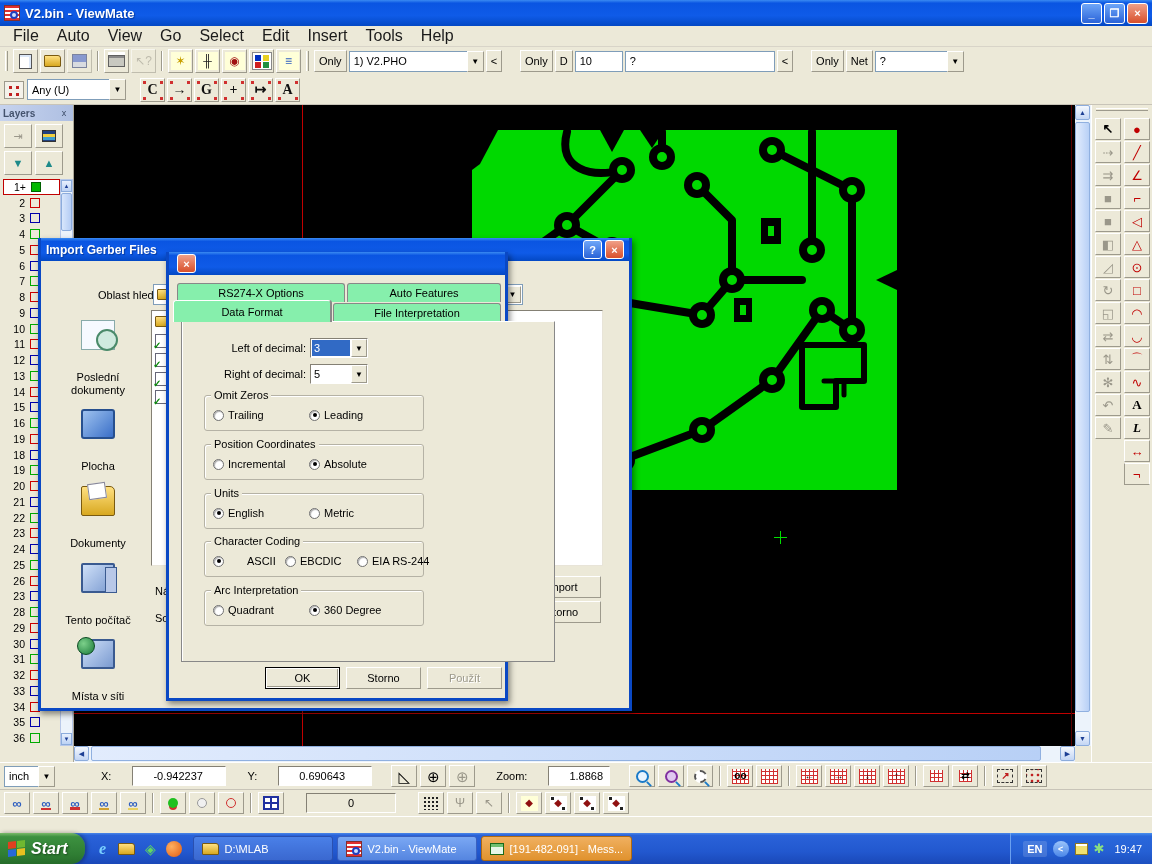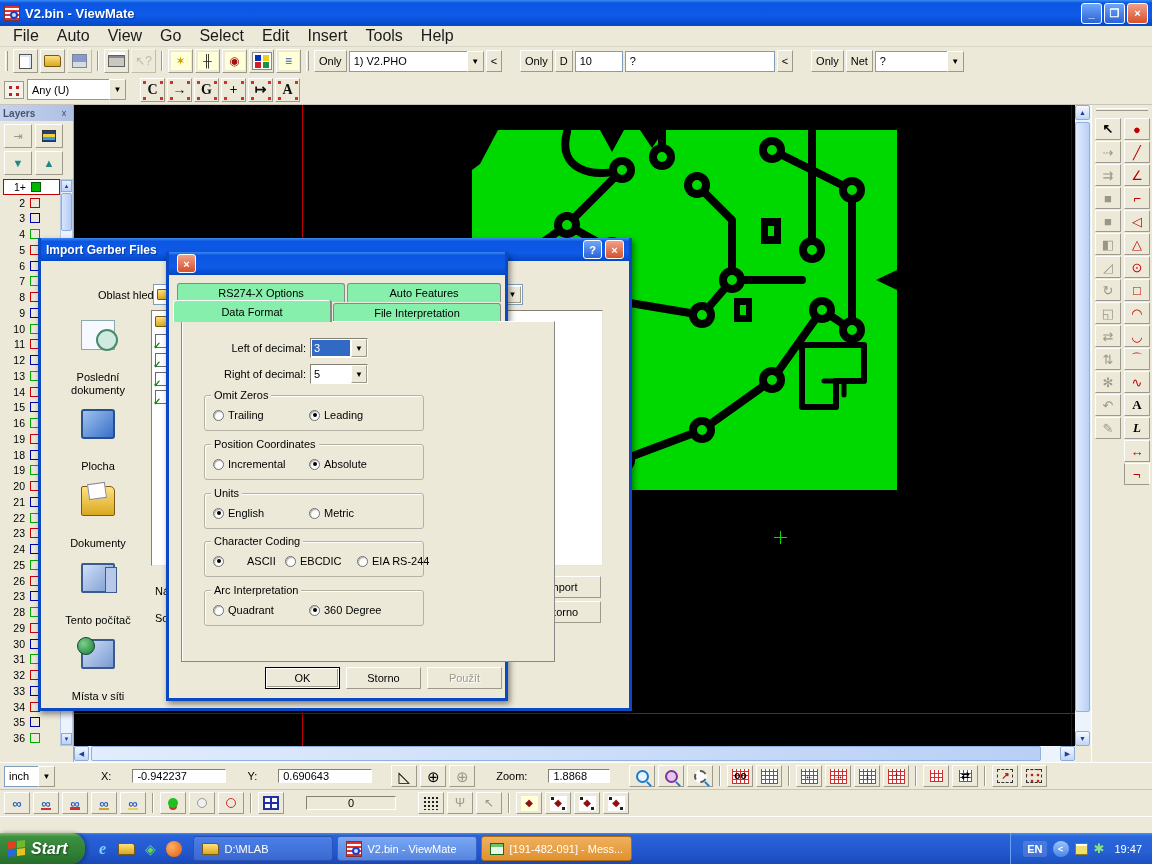--- a/index.html
+++ b/index.html
@@ -142,21 +142,21 @@
   .radio { width:11px; height:11px; border-radius:50%; background:#fff; border:1px solid #707070; box-shadow:inset 1px 1px 1px #b0b0b0; position:relative; }
   .radio.on:after { content:""; position:absolute; left:2.5px; top:2.5px; width:4px; height:4px; border-radius:50%; background:#000; }
   .gbtn { position:absolute; width:75px; height:22px; font-size:11px; top:415px; }
   .gbtn.def { border:1px solid #000; box-shadow:inset 0 0 0 1px #fff, inset -2px -2px 0 #9d9a8c; }
   .gbtn.dis { color:#9d9a8c; text-shadow:1px 1px 0 #fff; }
 
   
   #status1 { left:0; top:762px; width:1152px; height:27px; border-top:1px solid #fff; display:flex; align-items:center; padding:0 4px; gap:19px; }
   #status2 { left:0; top:789px; width:1152px; height:27px; border-top:1px solid #c8c4b8; display:flex; align-items:center; padding:0 4px; gap:3px; }
   .slabel { font-size:11px; padding:0 2px; }
-  .sfield { height:14px; background:#fff; border:1px solid; border-color:#848074 #fff #fff #848074; font-size:11px; display:flex; align-items:center; padding:0 4px; }
+  .sfield { height:20px; background:#fff; border:1px solid; border-color:#848074 #fff #fff #848074; font-size:11px; display:flex; align-items:center; padding:0 20px; }
   .sbtn { width:26px; height:22px; }
   .mag { width:13px; height:13px; border:2px solid #1a7ac8; border-radius:50%; position:relative; background:#e8f4ff; }
   .mag:after { content:""; position:absolute; right:-5px; bottom:-4px; width:6px; height:2px; background:#1a7ac8; transform:rotate(45deg); }
   .mag-grid { background:#e0c8f0; border-color:#8030a0; } .mag-dash { border-style:dashed; border-color:#555; background:#fff; }
   .gridico { width:17px; height:15px; background:#fff; background-image:repeating-linear-gradient(0deg,#d03030 0 1px,transparent 1px 4px),repeating-linear-gradient(90deg,#d03030 0 1px,transparent 1px 4px); font-size:10px; font-weight:bold; color:#000; display:flex; align-items:center; justify-content:center; }
   .gridico.sm { background-size:100% 100%, 100% 100%; width:13px; height:12px; }
   .dashico { width:16px; height:14px; border:1px dashed #333; color:#c02020; font-size:10px; font-weight:bold; display:flex; align-items:center; justify-content:center; }
   .dashico.dots { background-image:radial-gradient(#c02020 1.5px,transparent 1.6px); background-size:6px 6px; background-position:2px 2px; }
   .glass { color:#3060c0; font-size:13px; font-weight:bold; }
   .u1 { box-shadow:inset 0 -2px 0 #d03030; } .u2 { box-shadow:inset 0 -3px 0 #d03030; } .u3 { box-shadow:inset 0 -2px 0 #d0a030; } .u4 { box-shadow:inset 0 -2px 0 #e8d060; }

